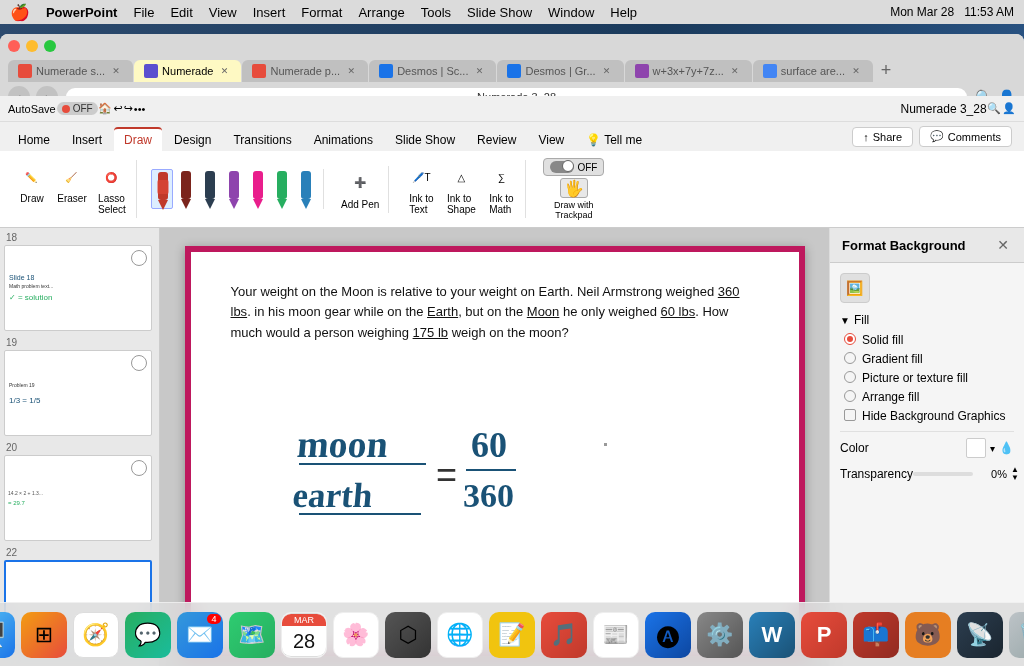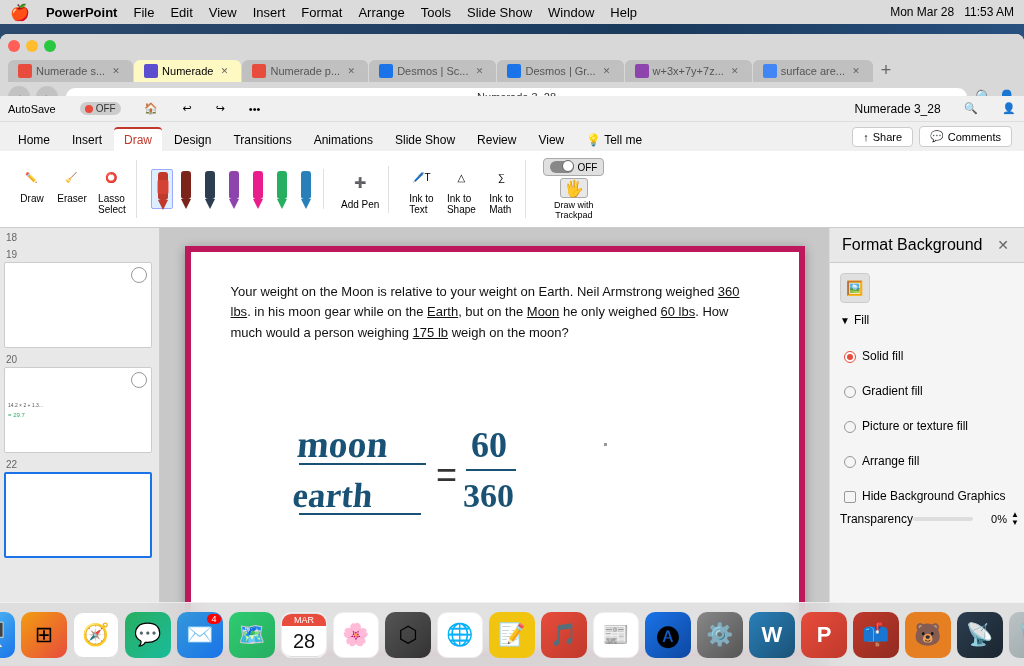--- a/index.html
+++ b/index.html
@@ -77,30 +77,30 @@
 
     
     .slide-canvas-area { flex: 1; padding: 20px; background: #c8c8c8; display: flex; align-items: center; justify-content: center; overflow: hidden; }
     .slide-canvas { background: white; width: 620px; height: 410px; box-shadow: 0 2px 10px rgba(0,0,0,0.3); position: relative; border: 6px solid #be185d; }
     .slide-content-text { position: absolute; top: 30px; left: 40px; right: 40px; font-size: 13px; line-height: 1.6; color: #111; }
     .slide-math-area { position: absolute; top: 150px; left: 100px; }
 
     
     .format-panel { width: 195px; background: #f5f5f5; border-left: 1px solid #ddd; padding: 0; font-size: 12px; }
     .panel-header { background: #e8e8e8; padding: 8px 12px; display: flex; align-items: center; justify-content: space-between; border-bottom: 1px solid #ccc; }
-    .panel-title { font-size: 16px; font-weight: 400; }
+    .panel-title { font-size: 13px; font-weight: 700; }
     .panel-close { cursor: pointer; font-size: 14px; color: #666; width: 18px; height: 18px; display: flex; align-items: center; justify-content: center; }
     .panel-body { padding: 10px; }
     .panel-icon-row { margin-bottom: 10px; }
     .panel-icon-btn { width: 30px; height: 30px; border: 1px solid #ccc; border-radius: 4px; background: #e0e0e0; display: flex; align-items: center; justify-content: center; cursor: pointer; font-size: 14px; }
     .panel-section { margin-bottom: 8px; }
     .section-toggle { display: flex; align-items: center; gap: 4px; font-size: 12px; font-weight: 500; margin-bottom: 6px; cursor: pointer; }
     .toggle-arrow { font-size: 10px; }
     .fill-options { padding-left: 4px; display: flex; flex-direction: column; gap: 5px; }
-    .fill-option { display: flex; align-items: flex-end; gap: 6px; cursor: pointer; font-size: 12px; margin-top: 16px; }
+    .fill-option { display: flex; align-items: flex-start; gap: 6px; cursor: pointer; font-size: 12px; }
     .radio-circle { width: 12px; height: 12px; border-radius: 50%; border: 1.5px solid #999; display: flex; align-items: center; justify-content: center; flex-shrink: 0; }
     .radio-circle.selected { border-color: #e74c3c; background: white; }
     .radio-dot { width: 6px; height: 6px; border-radius: 50%; background: #e74c3c; }
     .checkbox-sq { width: 12px; height: 12px; border: 1.5px solid #999; border-radius: 2px; flex-shrink: 0; }
     .panel-color-row { display: flex; align-items: center; justify-content: space-between; margin-top: 8px; padding-top: 6px; border-top: 1px solid #e0e0e0; }
     .color-label { font-size: 12px; }
     .color-swatch-group { display: flex; align-items: center; gap: 4px; }
     .color-swatch { width: 20px; height: 20px; background: white; border: 1px solid #ccc; border-radius: 2px; }
     .color-expand { font-size: 10px; cursor: pointer; }
     .panel-transparency-row { display: flex; align-items: center; justify-content: space-between; margin-top: 8px; }
@@ -199,21 +199,21 @@
       </div>
       <div class="addressbar-url">Numerade 3_28</div>
       <div class="addressbar-icons">
         <span>🔍</span>
         <span>👤</span>
       </div>
     </div>
 
     <div class="ppt-window">
 
-      <div style="background:#f0f0f0; height:26px; display:flex; align-items:center; padding:0 8px; gap:24px; border-bottom:1px solid #ddd; font-size:11px;">
+      <div style="background:#f0f0f0; height:26px; display:flex; align-items:center; padding:0 8px; gap:1px; border-bottom:1px solid #ddd; font-size:11px;">
         <span>AutoSave</span>
         <span style="background:#ccc; color:#333; font-size:10px; padding:1px 5px; border-radius:8px; display:flex; align-items:center; gap:3px;">
           <span style="width:8px; height:8px; border-radius:50%; background:#e74c3c; display:inline-block;"></span>
           <span>OFF</span>
         </span>
         <span>🏠</span>
         <span>↩</span>
         <span>↪</span>
         <span>•••</span>
         <span style="margin-left:auto; font-size:12px; font-weight:500;">Numerade 3_28</span>
@@ -354,25 +354,37 @@
           </div>
         </div>
       </div>
 
       <div class="ppt-content">
 
         <div class="slide-panel">
 
           <div class="slide-thumb">
             <div class="slide-num">18</div>
+            <div class="slide-img">
+              <div style="padding:4px; font-size:6px; color:#333; width:100%;">
+                <div style="color:#1a5276; font-size:7px; margin-bottom:2px;">Slide 18</div>
+                <div style="font-size:5px;">Math problem text...</div>
+                <div style="font-size:8px; color:#27ae60; margin-top:4px;">✓ = solution</div>
+              </div>
+              <div class="slide-circle"></div>
+            </div>
           </div>
 
           <div class="slide-thumb">
             <div class="slide-num">19</div>
             <div class="slide-img">
+              <div style="padding:4px; font-size:6px; color:#333; width:100%;">
+                <div style="font-size:5px;">Problem 19</div>
+                <div style="font-size:8px; color:#1a5276; margin-top:8px;">1/3 = 1/5</div>
+              </div>
               <div class="slide-circle"></div>
             </div>
           </div>
 
           <div class="slide-thumb">
             <div class="slide-num">20</div>
             <div class="slide-img">
               <div style="padding:3px; width:100%;">
                 <div style="font-size:5px; color:#555;">14.2 × 2 + 1.3...</div>
                 <div style="font-size:6px; color:#27ae60; margin-top:4px;">= 29.7</div>
@@ -462,20 +474,28 @@
                   <span>Arrange fill</span>
                 </div>
 
                 <div class="fill-option">
                   <div class="checkbox-sq"></div>
                   <span>Hide Background Graphics</span>
                 </div>
               </div>
             </div>
 
+            <div class="panel-color-row">
+              <span class="color-label">Color</span>
+              <div class="color-swatch-group">
+                <div class="color-swatch"></div>
+                <span class="color-expand">▾</span>
+                <span>💧</span>
+              </div>
+            </div>
 
             <div class="panel-transparency-row">
               <span class="trans-label">Transparency</span>
               <div class="trans-slider-area">
                 <div class="trans-slider"></div>
                 <div class="trans-value">0%</div>
                 <div style="display:flex; flex-direction:column; font-size:8px; line-height:1; cursor:pointer;">
                   <span>▲</span>
                     <span>▼</span>
                 </div>

